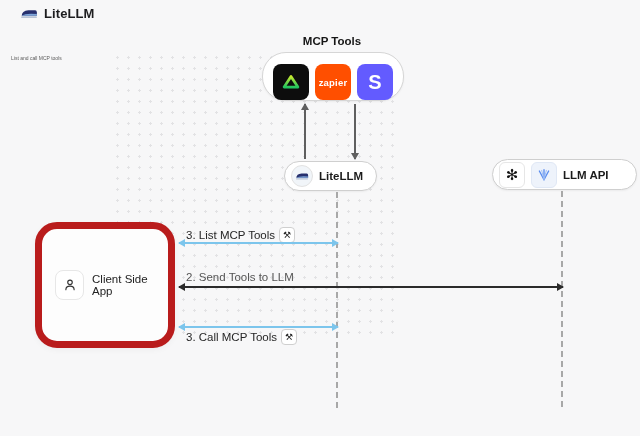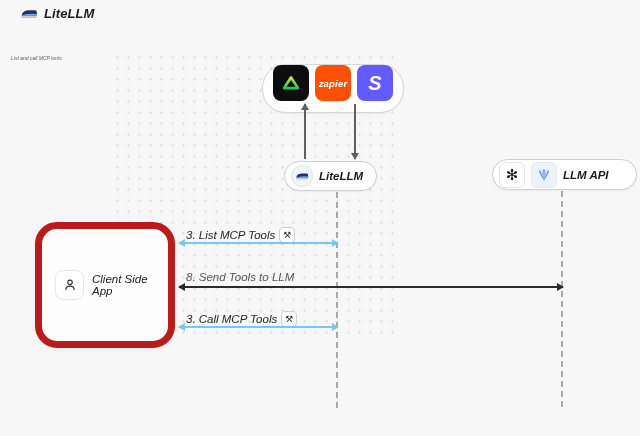--- a/index.html
+++ b/index.html
@@ -3,34 +3,34 @@
 <meta charset="utf-8">
 <style>
   html,body{margin:0;padding:0;}
   body{font-family:"Liberation Sans","DejaVu Sans",sans-serif;background:#f7f7f8;}
   .stage{position:relative;width:640px;height:436px;background:#f7f7f8;overflow:hidden;}
 
   .dot-grid{position:absolute;left:112px;top:52px;width:286px;height:284px;
     background-image:radial-gradient(#e2e2e4 1px, transparent 1.2px);
     background-size:11px 11px;z-index:0;}
 
-  .layer{position:absolute;inset:0;z-index:1;font-style:italic;}
+  .layer{position:absolute;inset:0;z-index:1;}
 
   
   .brand{position:absolute;left:20px;top:6px;display:flex;align-items:center;gap:6px;}
   .brand-name{font-size:13px;font-weight:700;color:#1d1d1f;letter-spacing:.1px;}
   .title{position:absolute;left:10px;top:32px;font-size:16px;font-weight:700;color:#111;letter-spacing:-.2px;}
   .subtitle{position:absolute;left:11px;top:55px;font-size:5px;color:#5c5c5c;}
 
   
   .mcp-label{position:absolute;left:262px;top:35px;width:140px;text-align:center;
     font-size:11.5px;font-weight:600;color:#161616;}
-  .mcp-box{position:absolute;left:262px;top:64px;width:140px;height:47px;border-radius:24px;
+  .mcp-box{position:absolute;left:262px;top:52px;width:140px;height:47px;border-radius:24px;
     background:#fff;border:1px solid #d6d6d6;box-shadow:0 1px 2px rgba(0,0,0,.05);
-    display:flex;align-items:flex-start;justify-content:center;gap:6px;}
+    display:flex;align-items:flex-end;justify-content:center;gap:6px;}
   .tool-sq{width:36px;height:36px;border-radius:8px;display:flex;align-items:center;justify-content:center;}
   .tool-sq.black{background:#0d0d0d;}
   .tool-sq.zapier{background:var(--zapier-orange,#ff4f00);}
   .tool-sq.stripe{background:var(--stripe-purple,#635bff);}
   .zapier-word{color:#fff;font-weight:700;font-size:9.5px;letter-spacing:.2px;}
   .stripe-letter{color:#fff;font-weight:700;font-size:20px;line-height:1;}
 
   
   .pill{position:absolute;background:#fff;border:1px solid #cfcfcf;border-radius:16px;
     box-shadow:0 1px 2px rgba(0,0,0,.05);display:flex;align-items:center;}
@@ -74,21 +74,21 @@
   .h-arrow.dark{background:var(--arrow-dark,#2b2b2b);}
   .h-arrow.dark .ah.l{left:-1px;border-right:7px solid var(--arrow-dark,#2b2b2b);}
   .h-arrow.dark .ah.r{right:-1px;border-left:7px solid var(--arrow-dark,#2b2b2b);}
   .h-arrow.step1{left:179px;top:242px;width:159px;}
   .h-arrow.step2{left:179px;top:286px;width:384px;}
   .h-arrow.step3{left:179px;top:326px;width:159px;}
 
   .step-label{position:absolute;font-size:11.5px;color:#262626;display:flex;align-items:center;gap:4px;white-space:nowrap;}
   .step-label.s1{left:186px;top:227px;}
   .step-label.s2{left:186px;top:271px;color:#555;}
-  .step-label.s3{left:186px;top:311px;}
+  .step-label.s3{left:186px;top:329px;}
   .tool-badge{display:inline-flex;align-items:center;justify-content:center;width:14px;height:14px;
     border:1px solid #cfcfcf;border-radius:4px;background:#fff;font-size:9px;color:#222;line-height:1;}
 </style>
 </head>
 <body>
 
 <div class="stage">
 
   <div class="dot-grid"></div>
 
@@ -100,20 +100,21 @@
           <path d="M3 15 Q3 6 15 5 L27 5 Q30 5 30 9 L30 15 Z" fill="#27306e"></path>
           <path d="M3 15 Q10 10 30 12 L30 15 Z" fill="#7ea6d9"></path>
           <rect x="2" y="16" width="28" height="3" rx="1.5" fill="#b9c4d6"></rect>
         </svg>
       </span>
       <span class="brand-name">LiteLLM</span>
     </div>
 
     <div class="subtitle">List and call MCP tools</div>
 
+    <div class="mcp-label">MCP Tools</div>
     <div class="mcp-box">
       <div class="tool-sq black">
         <svg width="22" height="22" viewBox="0 0 24 24">
           <defs>
             <linearGradient id="tg" x1="0" y1="0" x2="0" y2="1">
               <stop offset="0" stop-color="#c6e92f"></stop>
               <stop offset="1" stop-color="#22c55e"></stop>
             </linearGradient>
           </defs>
           <path d="M12 6 L19.5 17.5 L4.5 17.5 Z" fill="none" stroke="url(#tg)" stroke-width="3" stroke-linejoin="round"></path>
@@ -175,21 +176,21 @@
     <div class="step-label s1">
       <span>3. List MCP Tools</span>
       <span class="tool-badge">⚒</span>
     </div>
     <div class="h-arrow blue step1">
       <span class="ah l"></span>
       <span class="ah r"></span>
     </div>
 
     <div class="step-label s2">
-      <span>8. Send Tools to LLM</span>
+      <span>2. Send Tools to LLM</span>
     </div>
     <div class="h-arrow dark step2">
       <span class="ah l"></span>
       <span class="ah r"></span>
     </div>
 
     <div class="step-label s3">
       <span>3. Call MCP Tools</span>
       <span class="tool-badge">⚒</span>
     </div>

